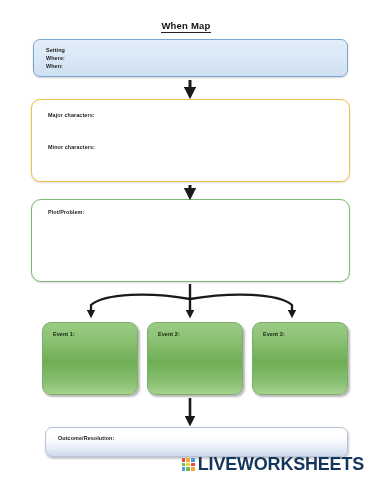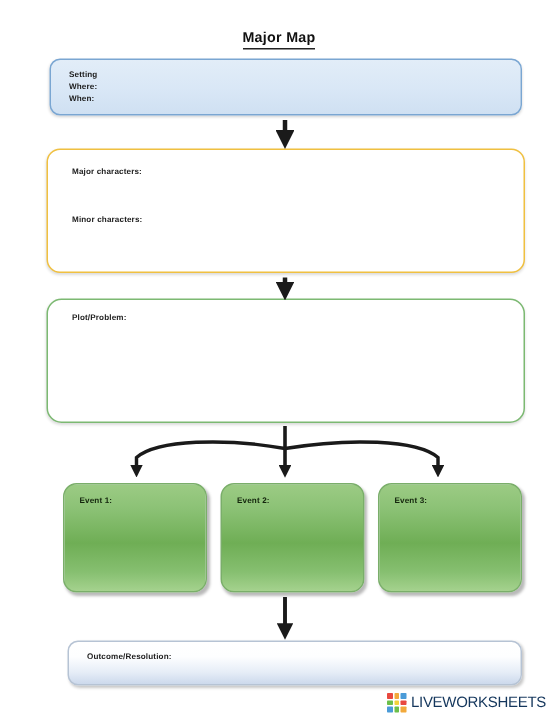--- a/index.html
+++ b/index.html
@@ -184,34 +184,34 @@
   .logo-mark {
     width: 13px;
     height: 13px;
     display: grid;
     grid-template-columns: 1fr 1fr 1fr;
     grid-template-rows: 1fr 1fr 1fr;
     gap: 1px;
   }
   .logo-mark i { display: block; border-radius: .5px; }
   .logo-text {
-    font-size: 10px;
-    font-weight: 400;
+    font-size: 18px;
+    font-weight: 700;
     letter-spacing: -0.2px;
     color: #14365c;
     font-family: "Liberation Sans", sans-serif;
   }
 </style>
 </head>
 <body>
 
 <div class="page">
 
   <div class="title">
-    <span>Major Map</span>
+    <span>When Map</span>
   </div>
 
   <div class="setting-box">
     <div class="lbl">Setting
 Where:
 When:</div>
   </div>
 
   <div class="characters-box">
     <div class="lbl major">Major characters:</div>

